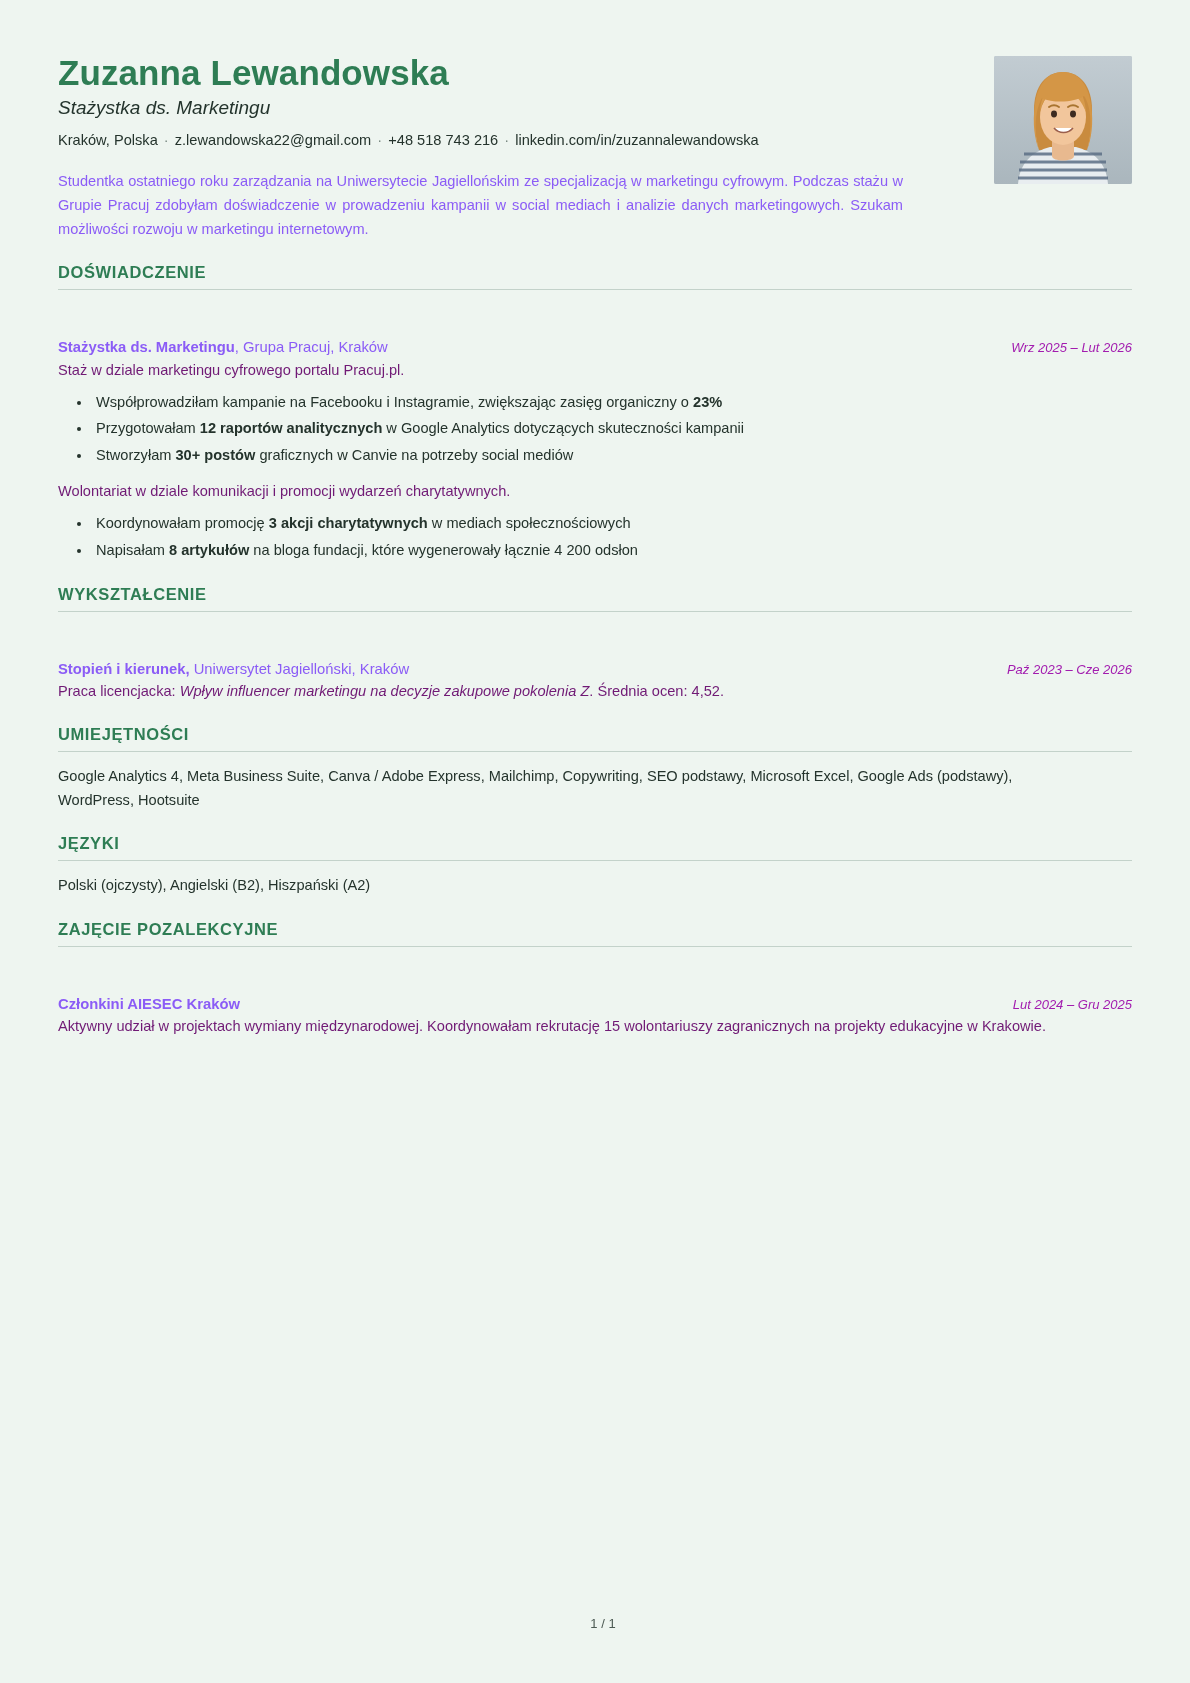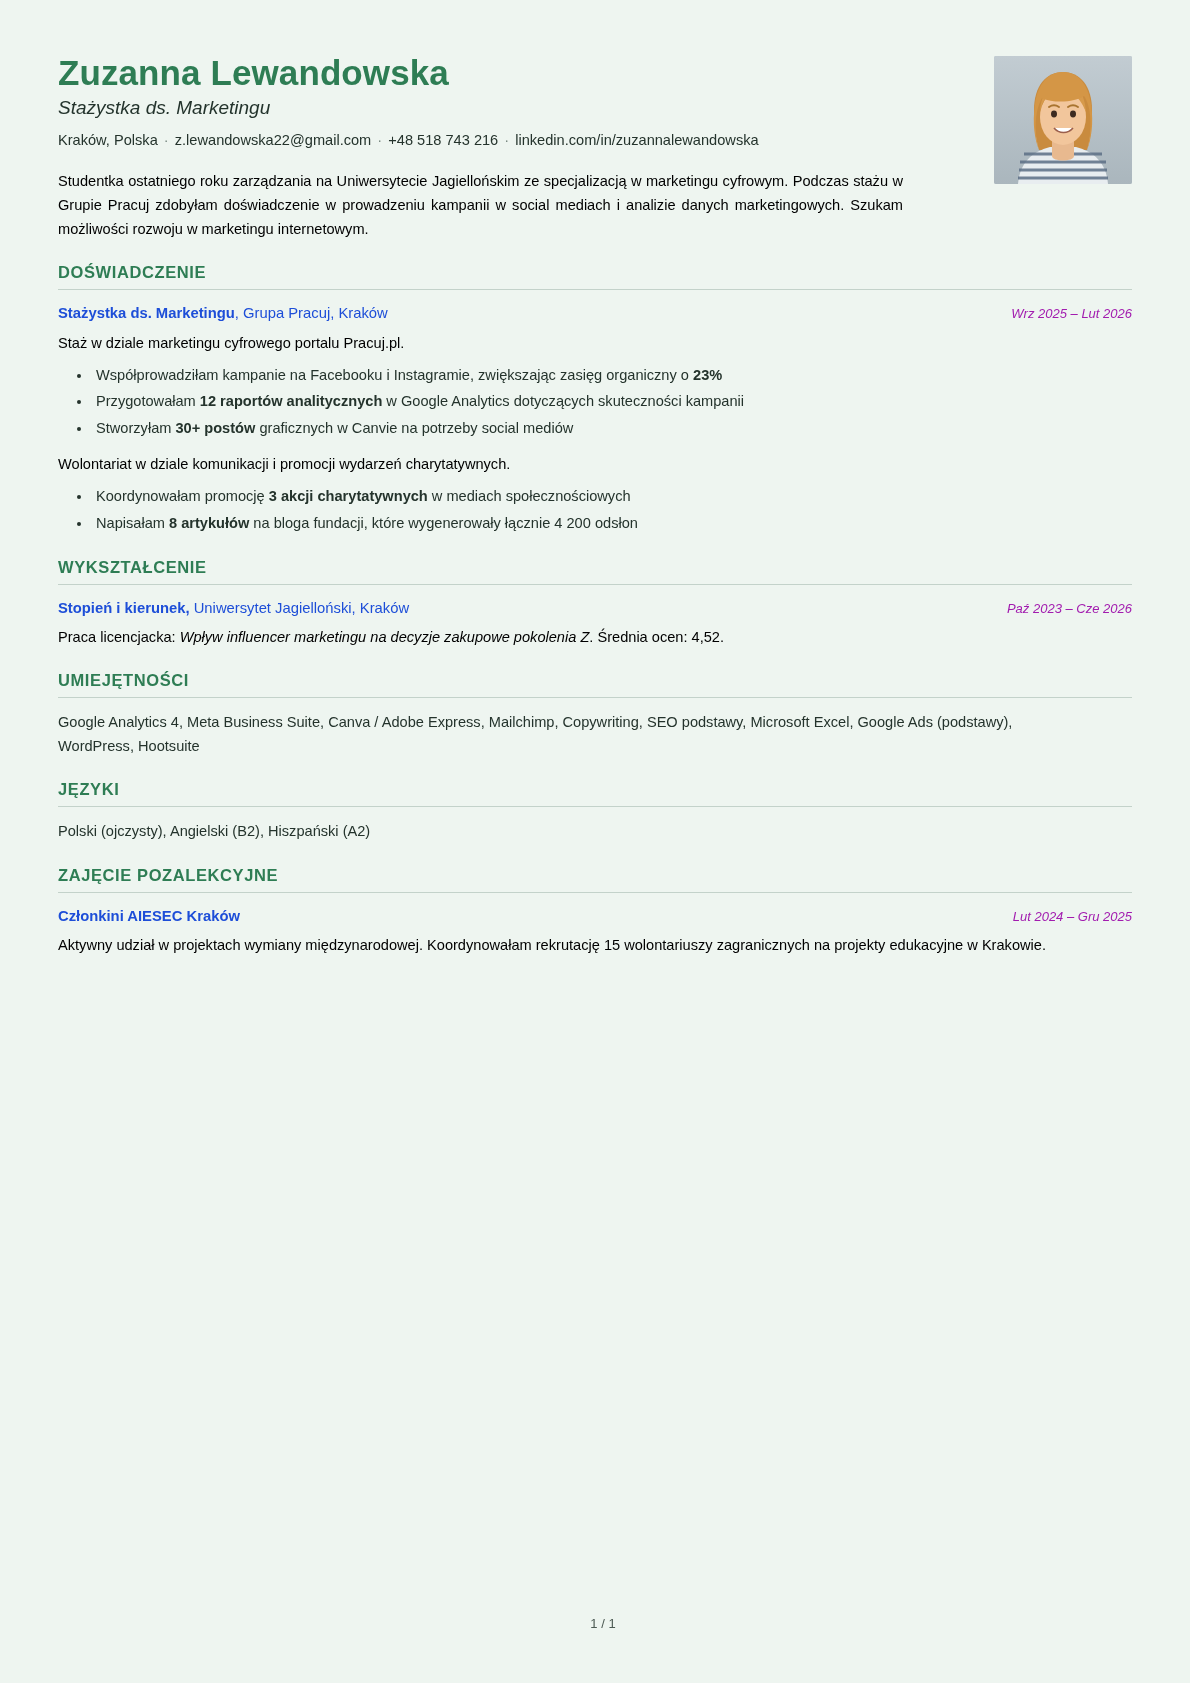--- a/index.html
+++ b/index.html
@@ -52,21 +52,21 @@
     line-height: 1.45;
     margin-bottom: 19px;
   }
   .contact .sep {
     color: #7a8a83;
     padding: 0 2px;
   }
   .summary {
     font-size: 14.6px;
     line-height: 1.62;
-    color: #000000;
+    color: #8b5cf6;
     text-align: justify;
     max-width: 845px;
   }
   .photo {
     width: 138px;
     height: 128px;
     flex: 0 0 auto;
     margin-left: 24px;
     margin-top: 4px;
     border-radius: 2px;
@@ -98,36 +98,37 @@
   }
   .entry:last-child { margin-bottom: 0; }
   .entry-head {
     display: flex;
     justify-content: space-between;
     align-items: baseline;
     gap: 20px;
   }
   .entry-title {
     font-size: 14.8px;
-    color: #1d4ed8;
+    color: #8b5cf6;
     line-height: 1.45;
+    margin-top: 34px;
   }
   .entry-title b { font-weight: bold; }
   .entry-date {
     font-size: 13px;
     font-style: italic;
     color: #a21caf;
     white-space: nowrap;
     flex: 0 0 auto;
   }
   .entry-sub {
     font-size: 14.6px;
-    color: #000000;
+    color: #701a75;
     line-height: 1.5;
-    margin-top: 8px;
+    margin-top: 1px;
   }
   ul.bullets {
     margin: 9px 0 0 0;
     padding-left: 34px;
   }
   ul.bullets li {
     font-size: 14.6px;
     color: #24332c;
     line-height: 1.62;
     margin-bottom: 3px;

